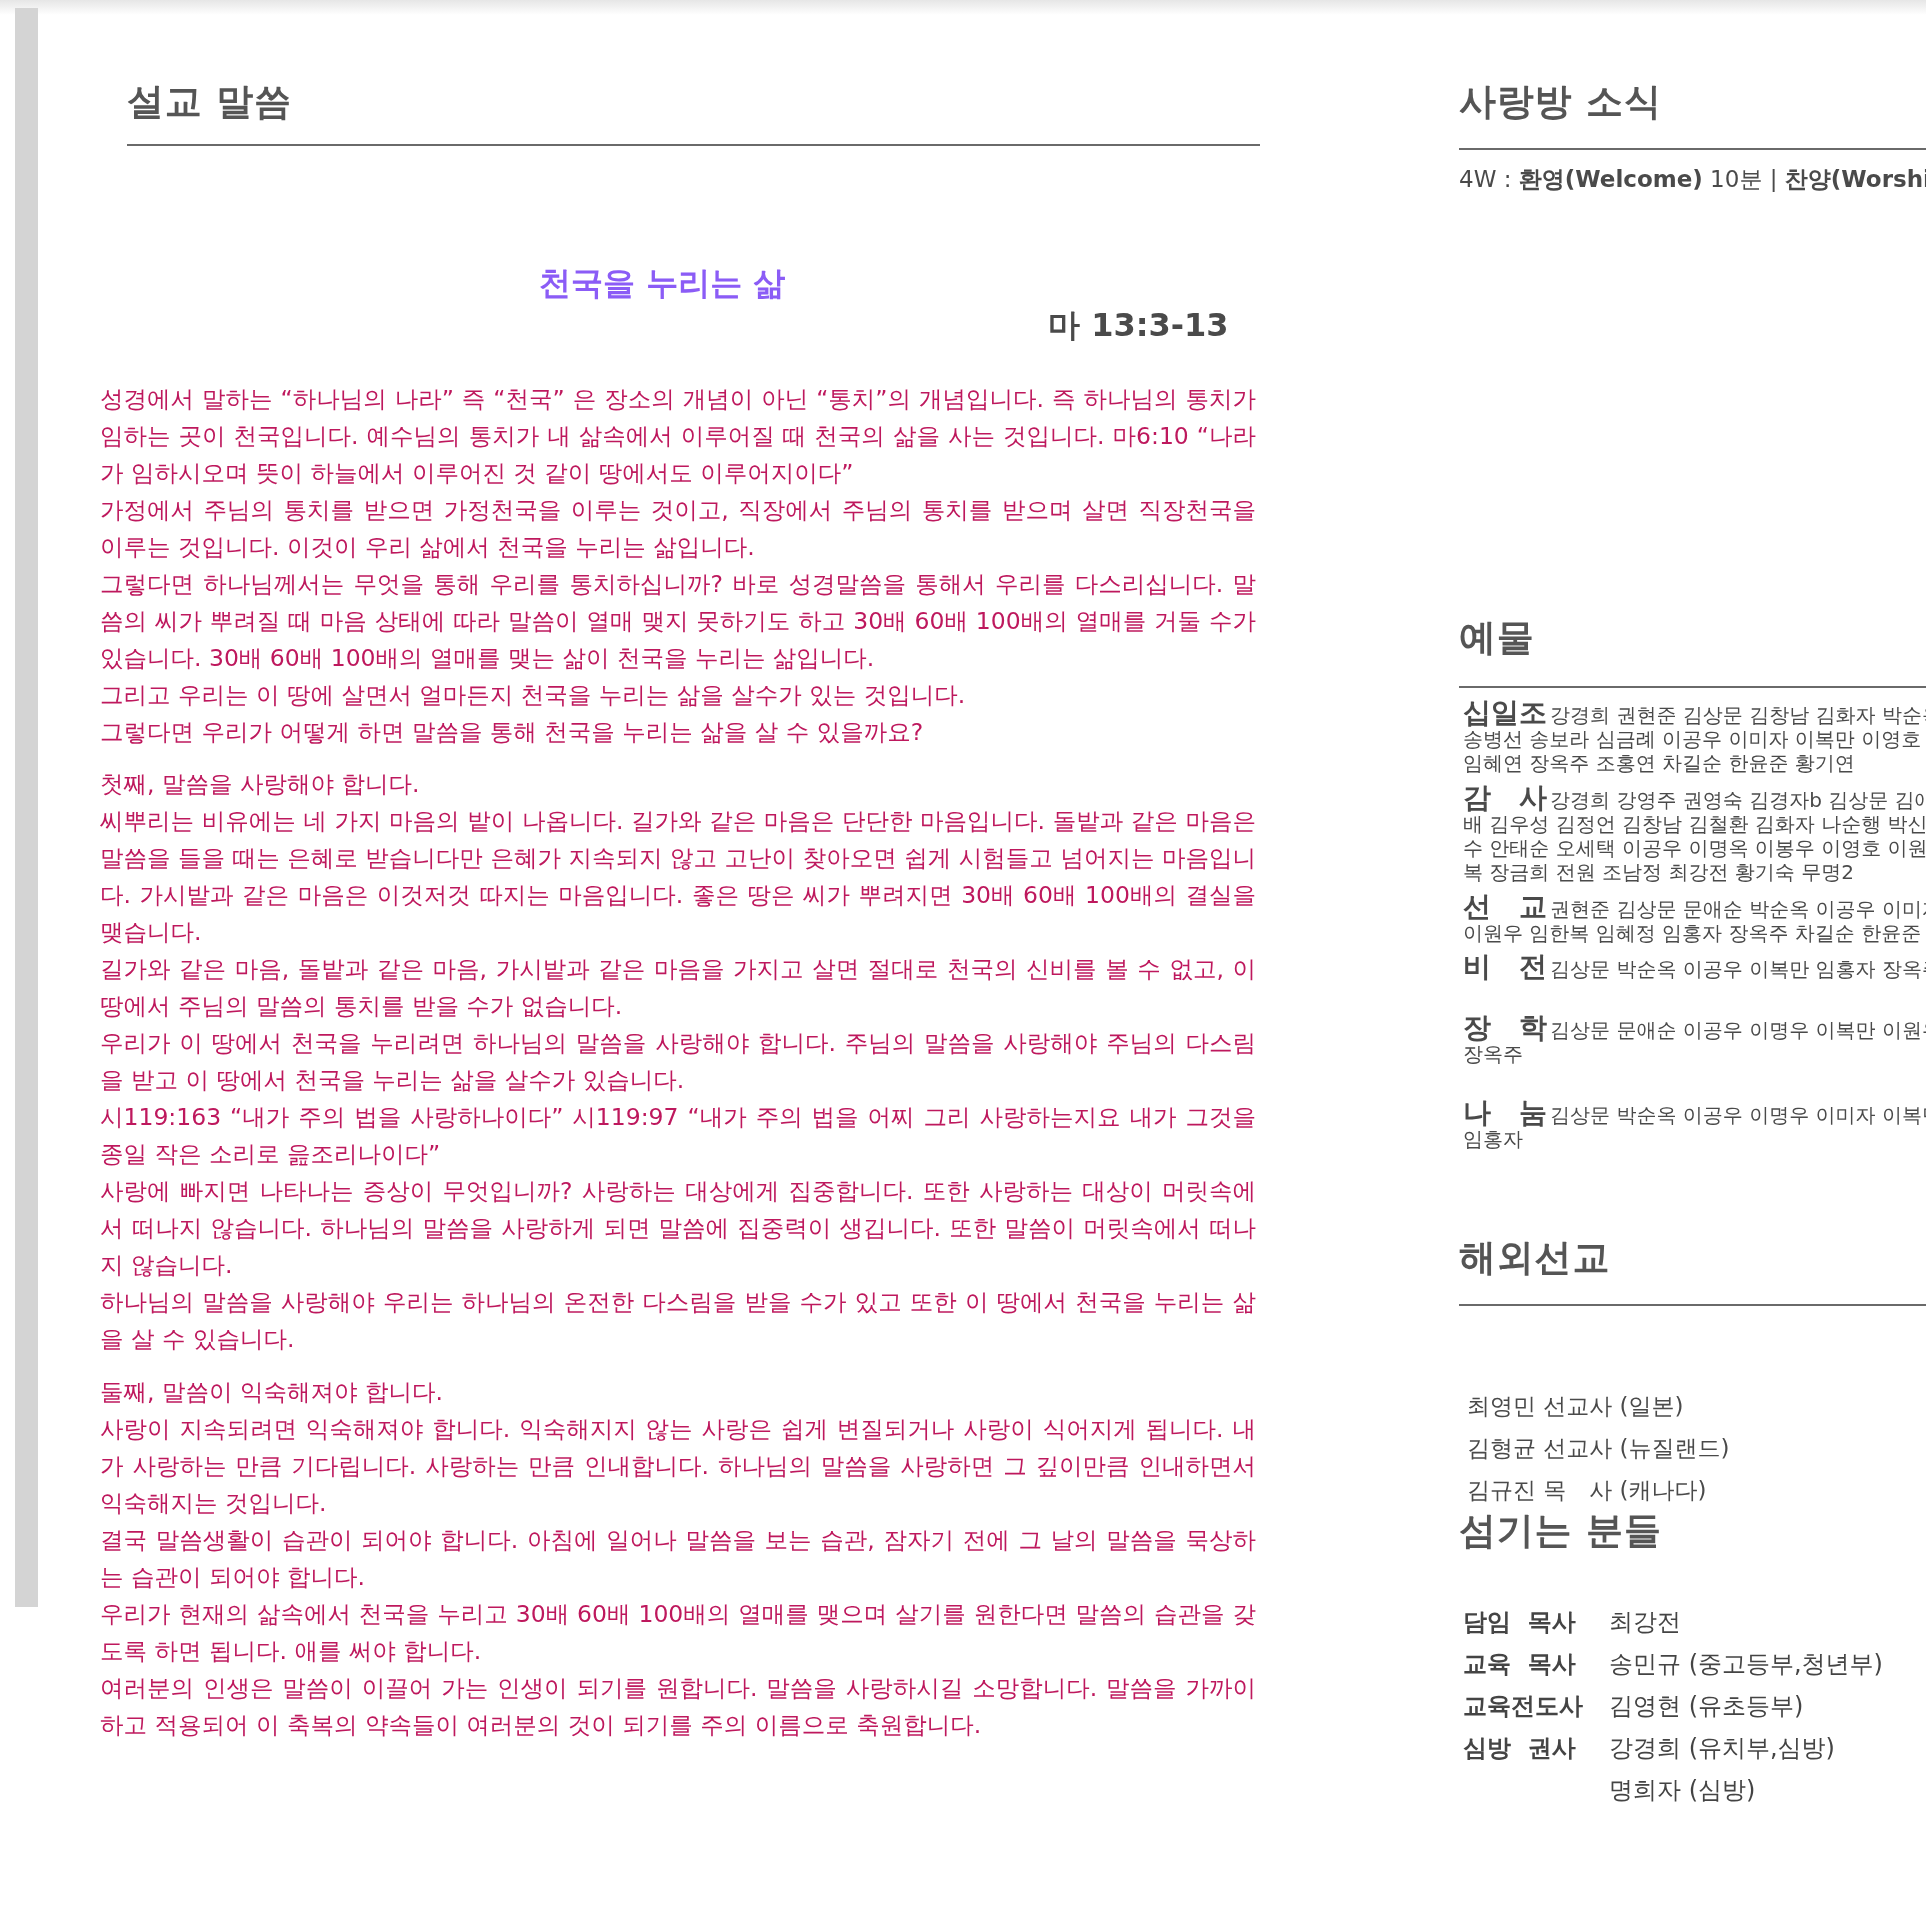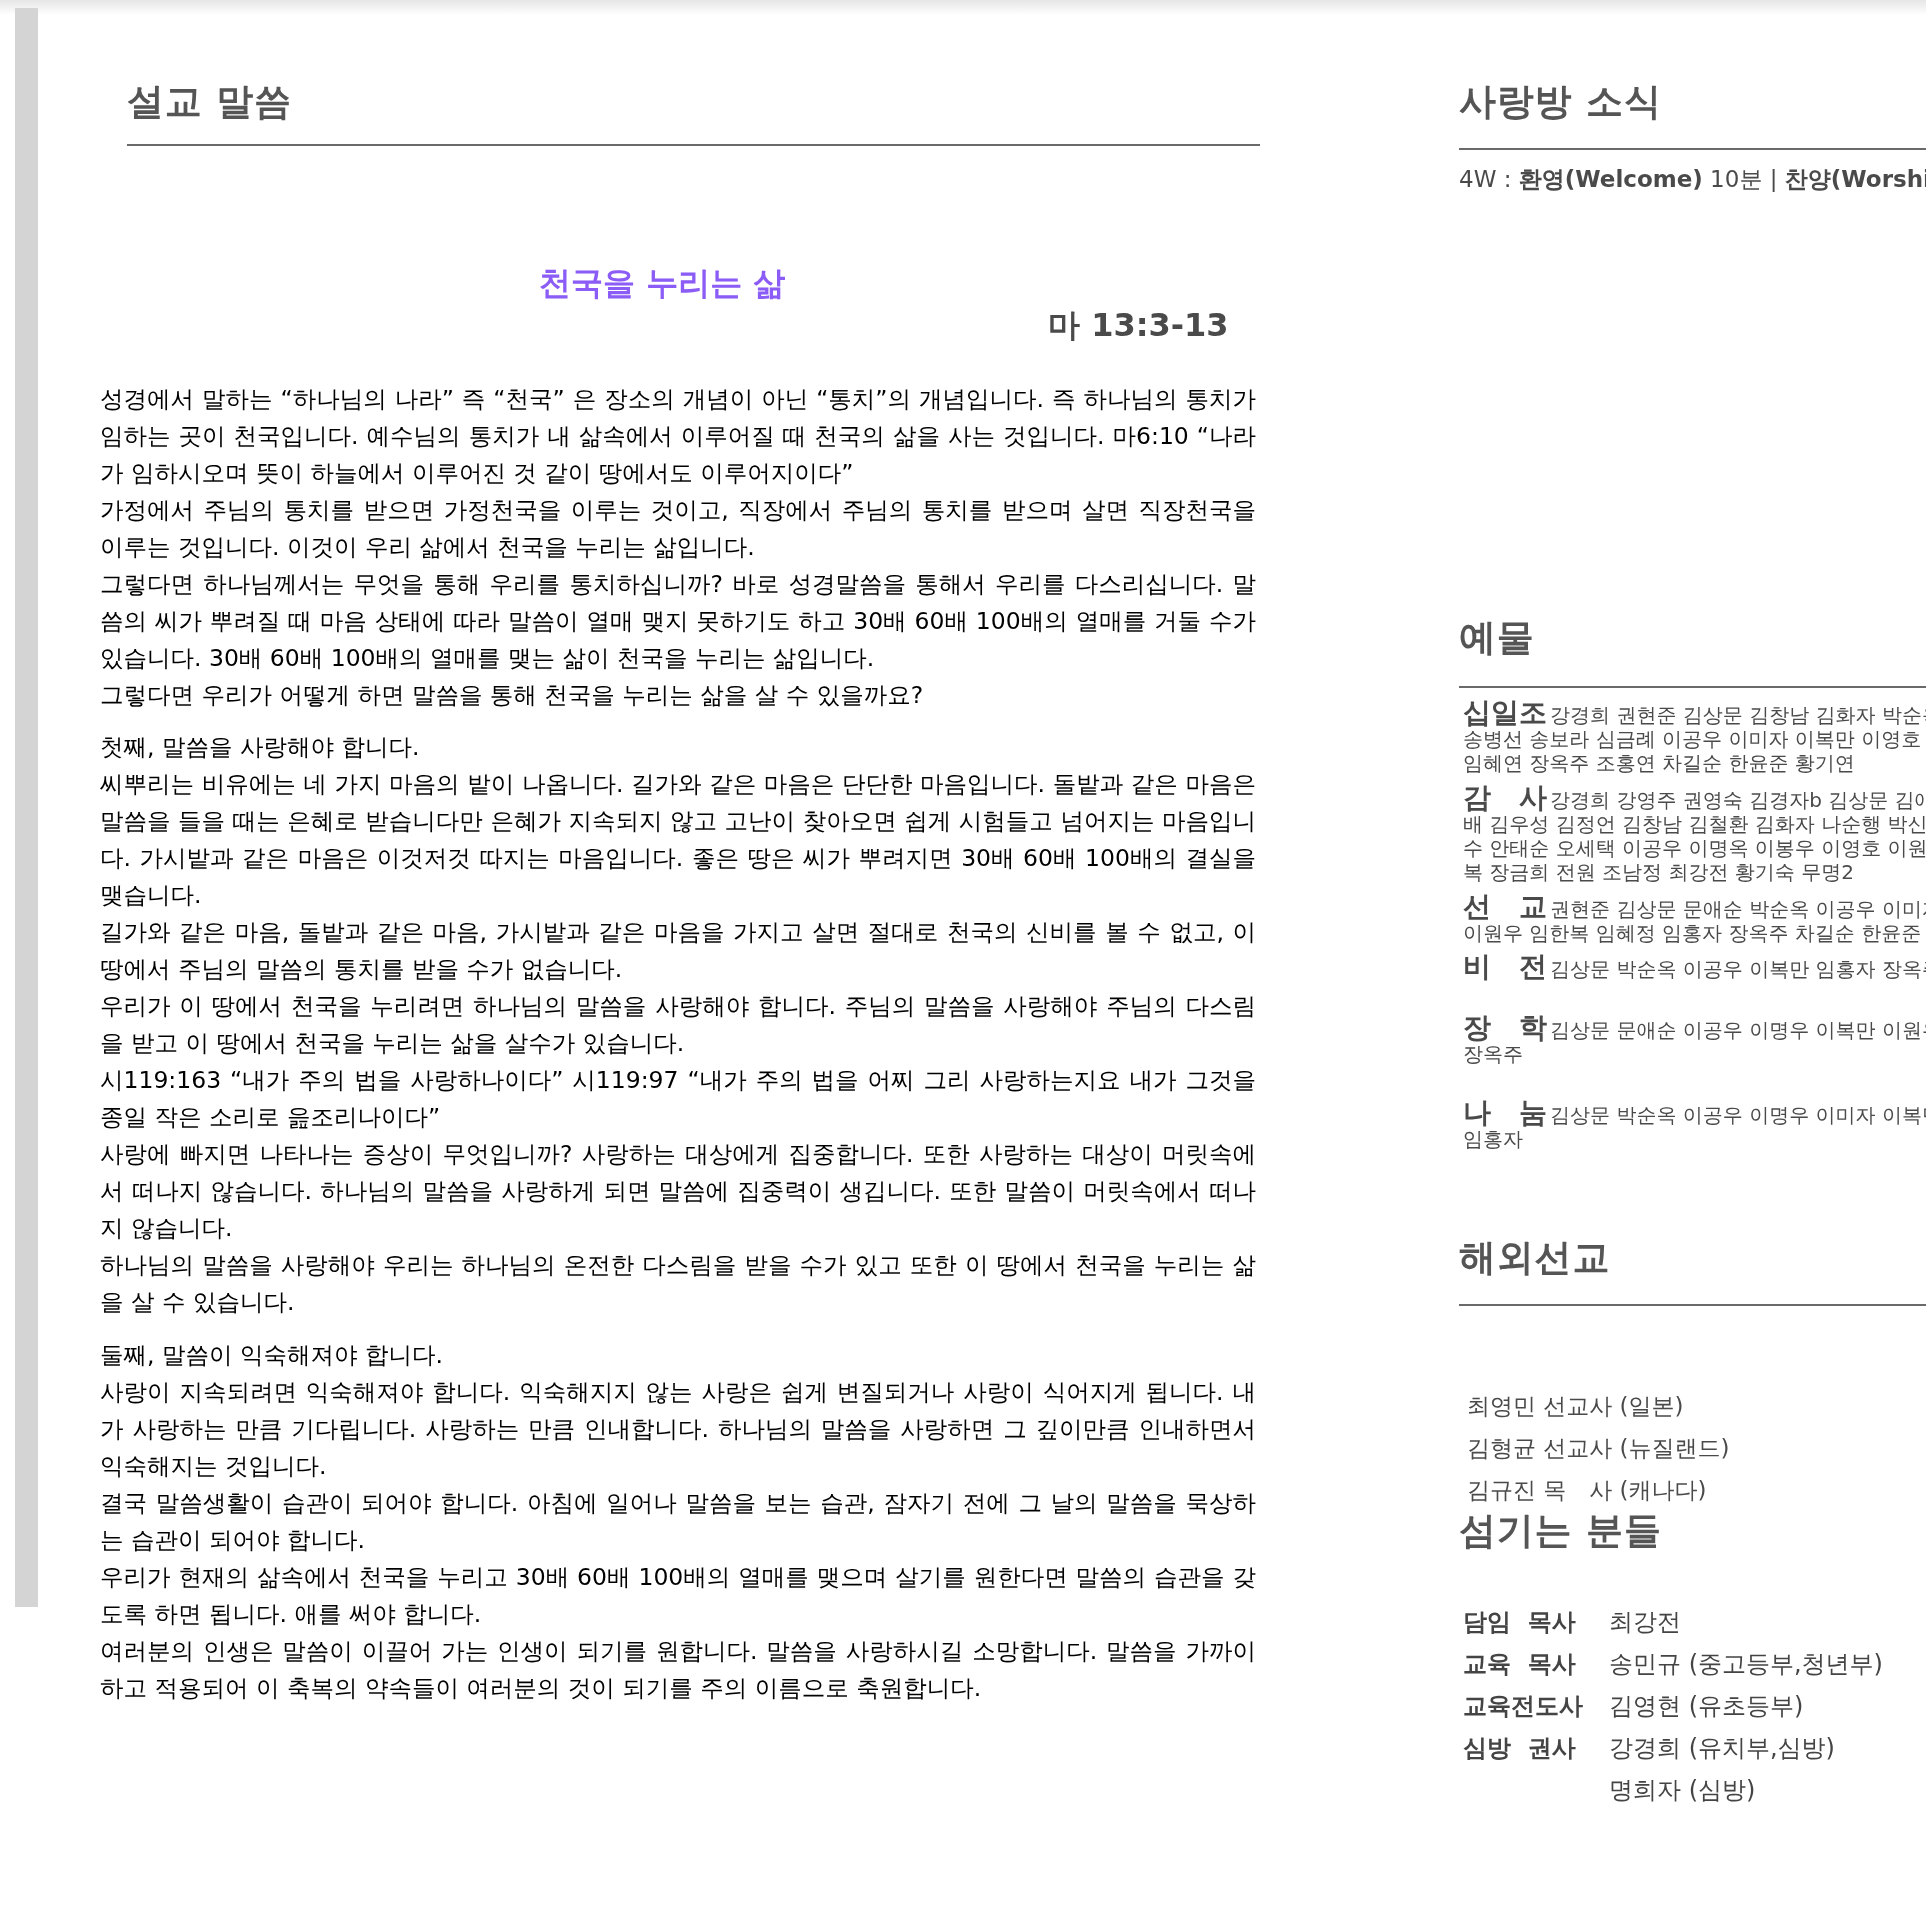--- a/index.html
+++ b/index.html
@@ -30,21 +30,21 @@
   .sermon-title {
     position: absolute; left: 539px; top: 262px; font-size: 32px;
     font-weight: bold; color: #8b5cf6;
   }
   .sermon-ref {
     position: absolute; left: 1048px; top: 304px; font-size: 32px;
     font-weight: bold; color: #4a4a4a;
   }
   .sermon-body {
     position: absolute; left: 100px; top: 381px; width: 1156px;
-    font-size: 23.5px; line-height: 37px; color: #000000;
+    font-size: 23.5px; line-height: 37px; color: #be185d;
   }
   .sermon-body p { margin: 0; text-align: justify; }
   .sermon-body p.gap { margin-top: 15.4px; }
 
   
   .schedule {
     position: absolute; left: 108px; top: 164px; font-size: 23px;
     color: #4a4a4a; white-space: nowrap;
   }
   .schedule b { font-weight: bold; }
@@ -75,20 +75,21 @@
   <div class="sec-title" style="left:127px; top:77px;">설교 말씀</div>
   <div class="sec-rule" style="left:127px; top:144px; width:1133px;"></div>
 
   <div class="sermon-title">천국을 누리는 삶</div>
   <div class="sermon-ref">마 13:3-13</div>
 
   <div class="sermon-body" id="sermon-body">
       <p>성경에서 말하는 “하나님의 나라” 즉 “천국” 은 장소의 개념이 아닌 “통치”의 개념입니다. 즉 하나님의 통치가 임하는 곳이 천국입니다. 예수님의 통치가 내 삶속에서 이루어질 때 천국의 삶을 사는 것입니다. 마6:10 “나라가 임하시오며 뜻이 하늘에서 이루어진 것 같이 땅에서도 이루어지이다”</p>
       <p>가정에서 주님의 통치를 받으면 가정천국을 이루는 것이고, 직장에서 주님의 통치를 받으며 살면 직장천국을 이루는 것입니다. 이것이 우리 삶에서 천국을 누리는 삶입니다.</p>
       <p>그렇다면 하나님께서는 무엇을 통해 우리를 통치하십니까? 바로 성경말씀을 통해서 우리를 다스리십니다. 말씀의 씨가 뿌려질 때 마음 상태에 따라 말씀이 열매 맺지 못하기도 하고 30배 60배 100배의 열매를 거둘 수가 있습니다. 30배 60배 100배의 열매를 맺는 삶이 천국을 누리는 삶입니다.</p>
+      <p>그리고 우리는 이 땅에 살면서 얼마든지 천국을 누리는 삶을 살수가 있는 것입니다.</p>
       <p>그렇다면 우리가 어떻게 하면 말씀을 통해 천국을 누리는 삶을 살 수 있을까요?</p>
       <p class="gap">첫째, 말씀을 사랑해야 합니다.</p>
       <p>씨뿌리는 비유에는 네 가지 마음의 밭이 나옵니다. 길가와 같은 마음은 단단한 마음입니다. 돌밭과 같은 마음은 말씀을 들을 때는 은혜로 받습니다만 은혜가 지속되지 않고 고난이 찾아오면 쉽게 시험들고 넘어지는 마음입니다. 가시밭과 같은 마음은 이것저것 따지는 마음입니다. 좋은 땅은 씨가 뿌려지면 30배 60배 100배의 결실을 맺습니다.</p>
       <p>길가와 같은 마음, 돌밭과 같은 마음, 가시밭과 같은 마음을 가지고 살면 절대로 천국의 신비를 볼 수 없고, 이 땅에서 주님의 말씀의 통치를 받을 수가 없습니다.</p>
       <p>우리가 이 땅에서 천국을 누리려면 하나님의 말씀을 사랑해야 합니다. 주님의 말씀을 사랑해야 주님의 다스림을 받고 이 땅에서 천국을 누리는 삶을 살수가 있습니다.</p>
       <p>시119:163 “내가 주의 법을 사랑하나이다” 시119:97 “내가 주의 법을 어찌 그리 사랑하는지요 내가 그것을 종일 작은 소리로 읊조리나이다”</p>
       <p>사랑에 빠지면 나타나는 증상이 무엇입니까? 사랑하는 대상에게 집중합니다. 또한 사랑하는 대상이 머릿속에서 떠나지 않습니다. 하나님의 말씀을 사랑하게 되면 말씀에 집중력이 생깁니다. 또한 말씀이 머릿속에서 떠나지 않습니다.</p>
       <p>하나님의 말씀을 사랑해야 우리는 하나님의 온전한 다스림을 받을 수가 있고 또한 이 땅에서 천국을 누리는 삶을 살 수 있습니다.</p>
       <p class="gap">둘째, 말씀이 익숙해져야 합니다.</p>
       <p>사랑이 지속되려면 익숙해져야 합니다. 익숙해지지 않는 사랑은 쉽게 변질되거나 사랑이 식어지게 됩니다. 내가 사랑하는 만큼 기다립니다. 사랑하는 만큼 인내합니다. 하나님의 말씀을 사랑하면 그 깊이만큼 인내하면서 익숙해지는 것입니다.</p>

